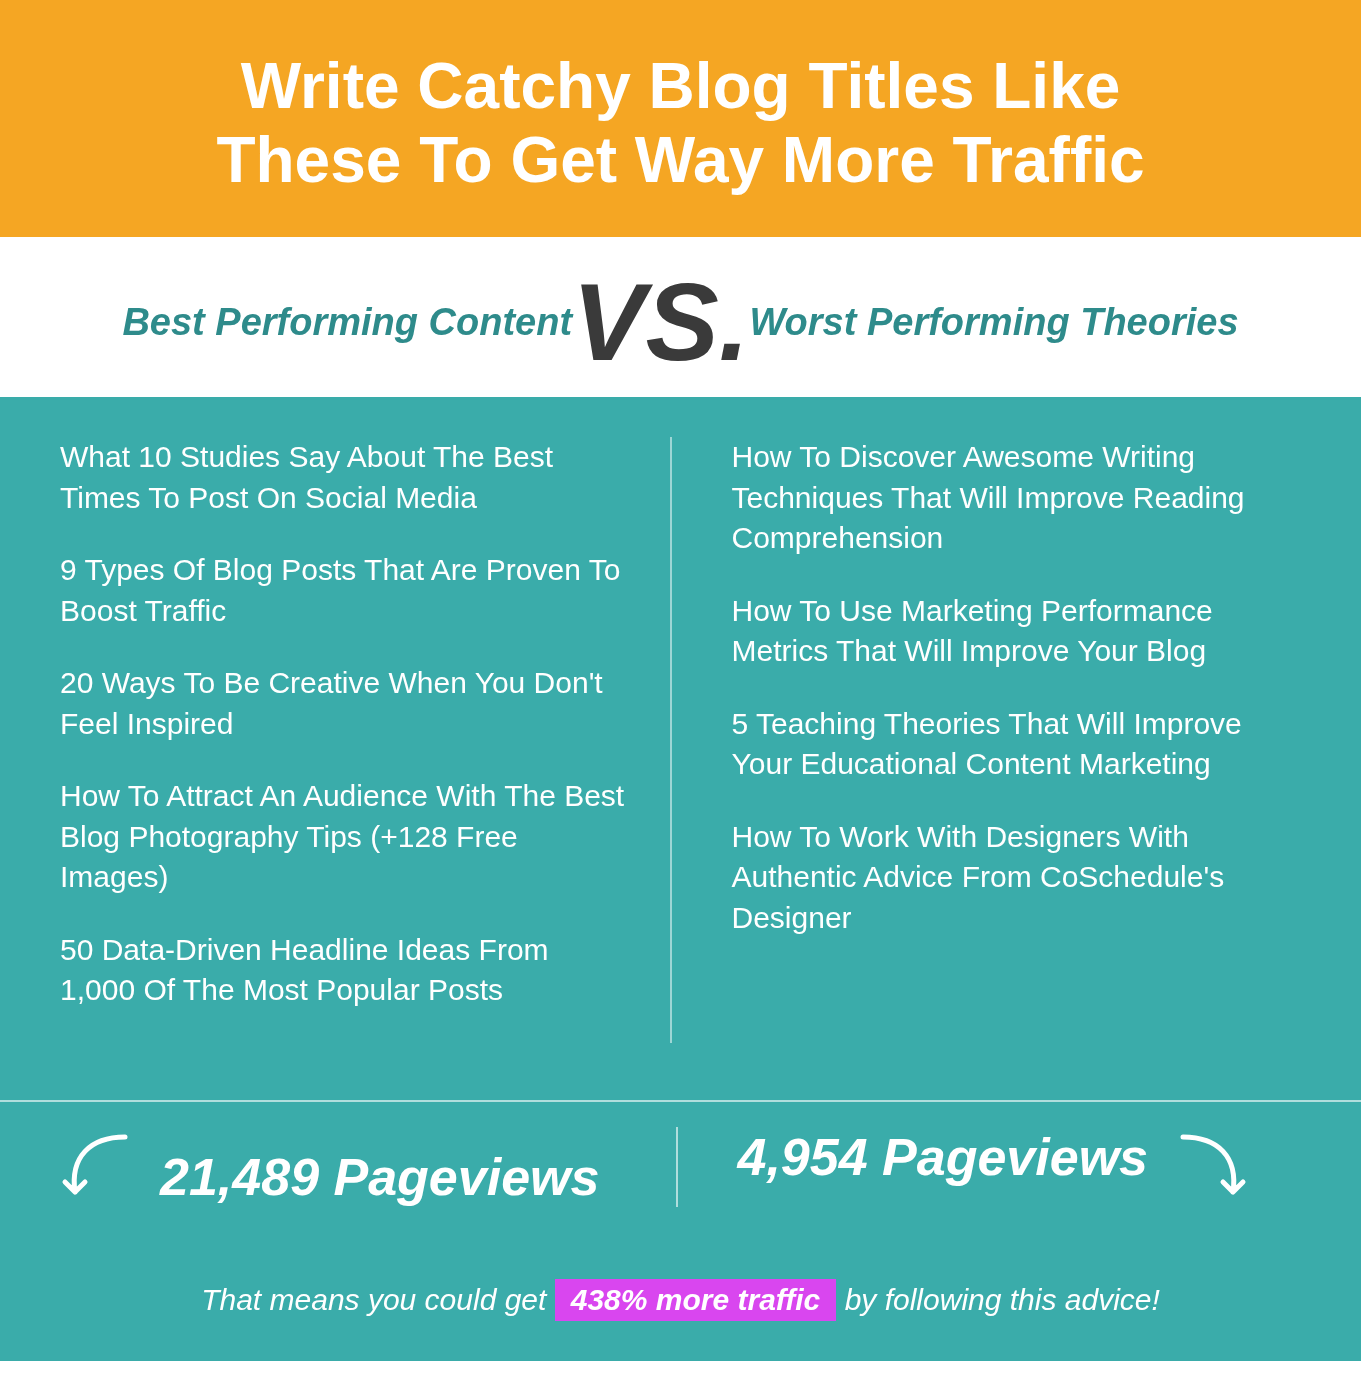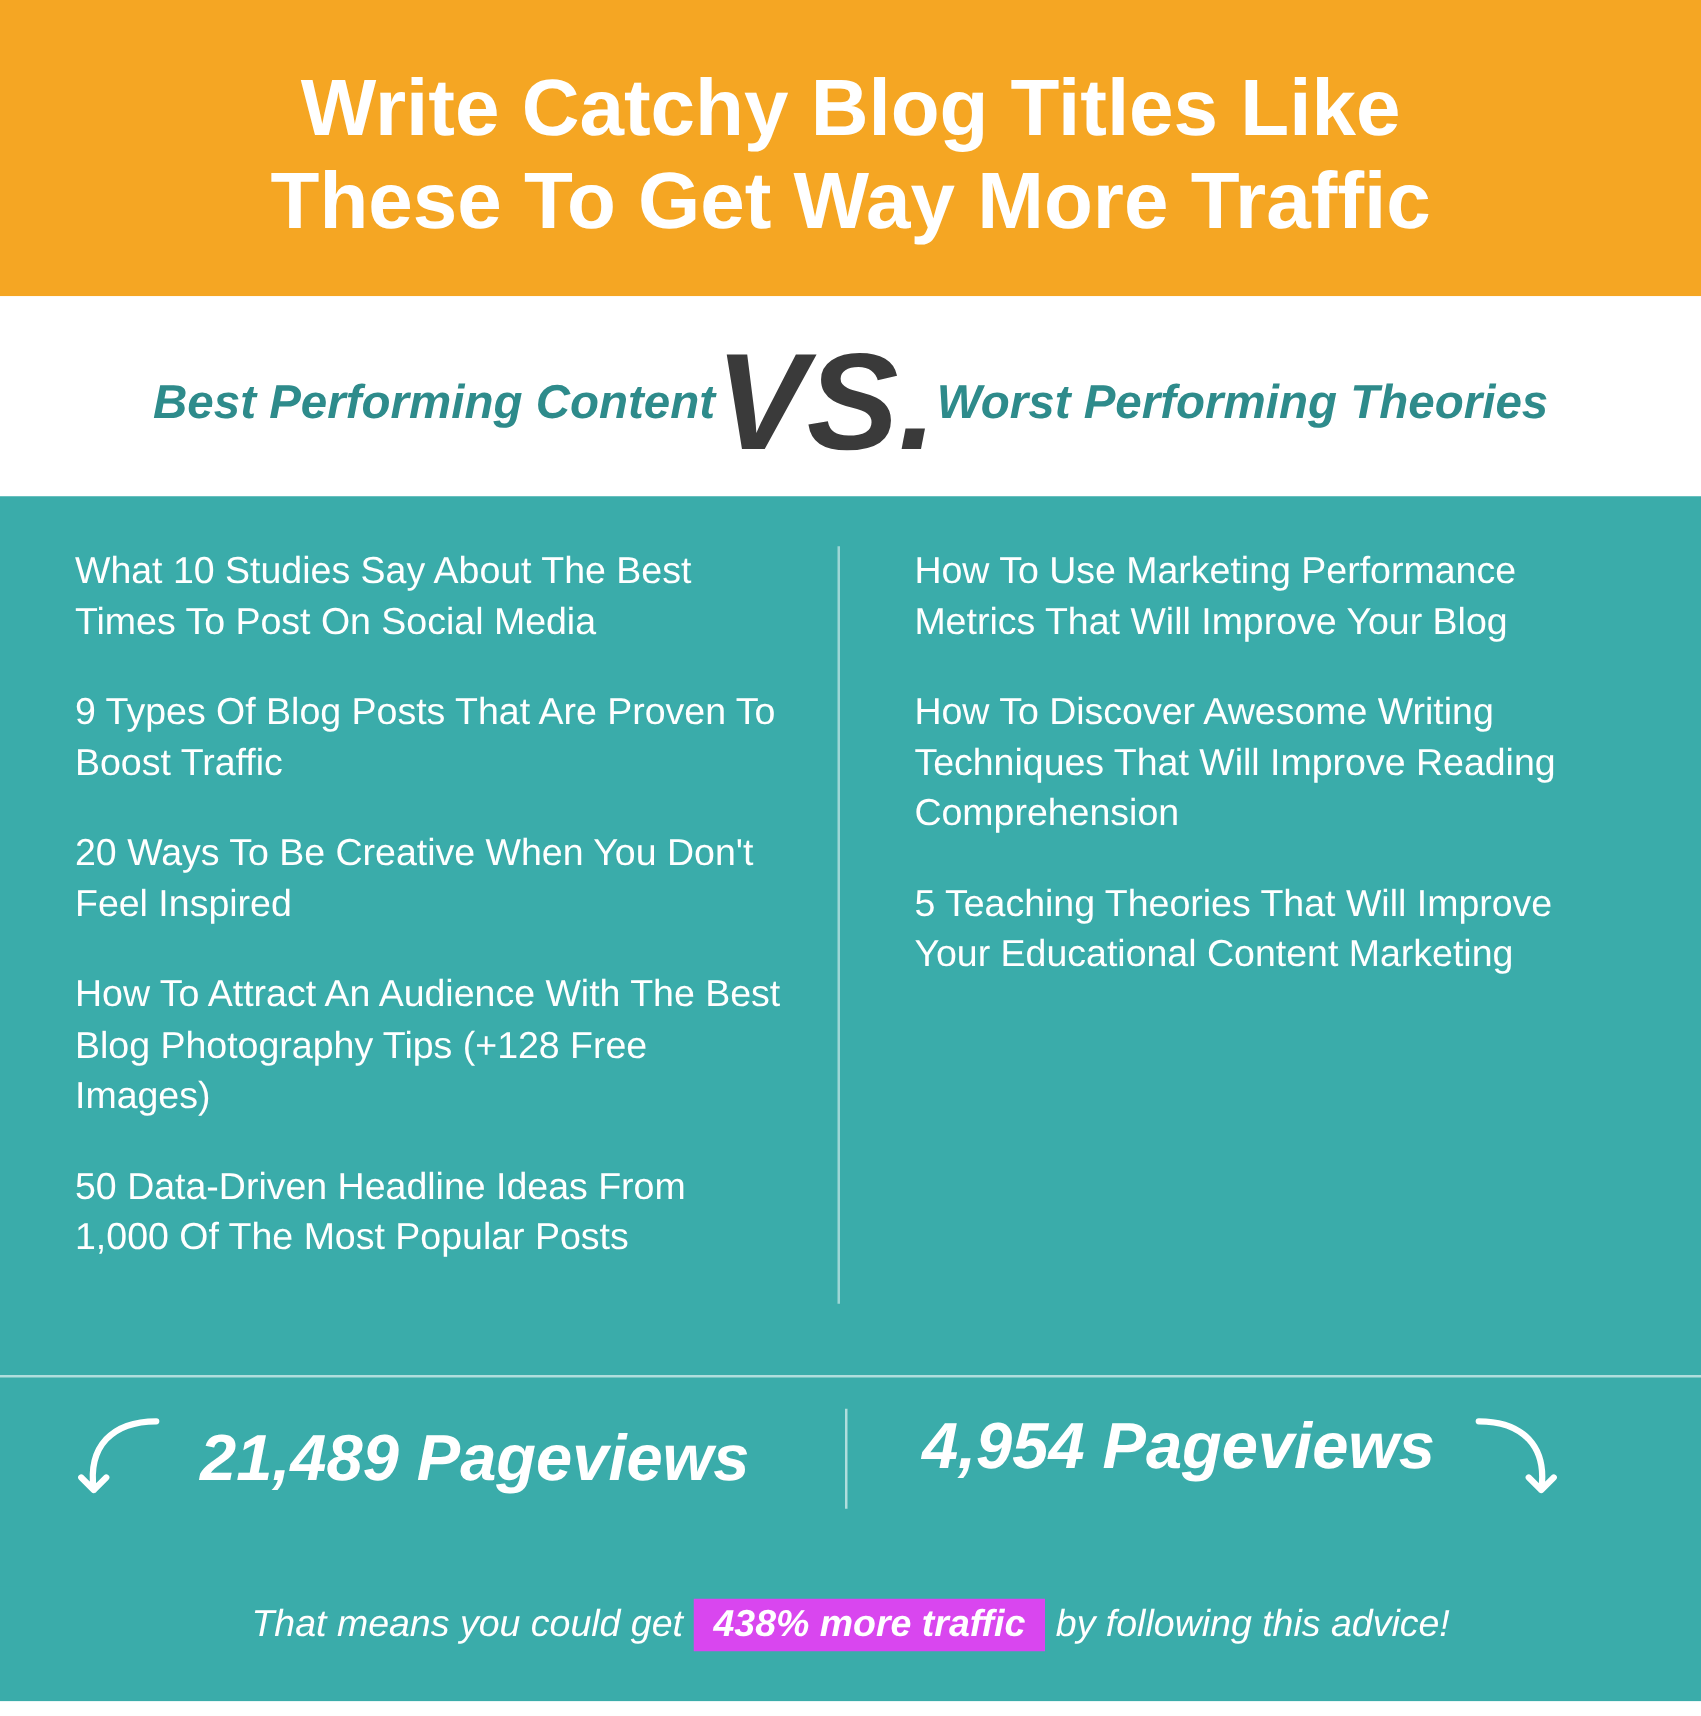--- a/index.html
+++ b/index.html
@@ -109,21 +109,21 @@
       border-top: 2px solid rgba(255,255,255,0.6);
       padding: 25px 60px;
       align-items: center;
     }
 
     .stat-left {
       flex: 1;
       border-right: 2px solid rgba(255,255,255,0.6);
       padding-right: 52px;
       display: flex;
-      align-items: center;
+      align-items: flex-end;
       gap: 20px;
     }
 
     .stat-right {
       flex: 1;
       padding-left: 60px;
       display: flex;
       align-items: flex-start;
       gap: 20px;
     }
@@ -229,27 +229,30 @@
         <div class="content-item">
           <div class="content-item-text">How To Attract An Audience With The Best Blog Photography Tips (+128 Free Images)</div>
         </div>
         <div class="content-item">
           <div class="content-item-text">50 Data-Driven Headline Ideas From 1,000 Of The Most Popular Posts</div>
         </div>
       </div>
 
       <div class="right-column">
         <div class="content-item">
+          <div class="content-item-text">How To Discover Awesome Writing Techniques That Will Improve Reading Comprehension</div>
+        </div>
+        <div class="content-item">
           <div class="content-item-text">How To Use Marketing Performance Metrics That Will Improve Your Blog</div>
         </div>
         <div class="content-item">
-          <div class="content-item-text">How To Discover Awesome Writing Techniques That Will Improve Reading Comprehension</div>
-        </div>
-        <div class="content-item">
           <div class="content-item-text">5 Teaching Theories That Will Improve Your Educational Content Marketing</div>
+        </div>
+        <div class="content-item">
+          <div class="content-item-text">How To Work With Designers With Authentic Advice From CoSchedule's Designer</div>
         </div>
       </div>
 
     </div>
 
     <div class="stats-row">
       <div class="stat-left">
         <svg class="curved-arrow-left" viewBox="0 0 80 80" xmlns="http://www.w3.org/2000/svg">
           <path d="M 65 10 C 30 10, 10 30, 15 65 L 5 55 M 15 65 L 25 55" stroke="white" stroke-width="5" fill="none" stroke-linecap="round" stroke-linejoin="round"></path>
         </svg>

